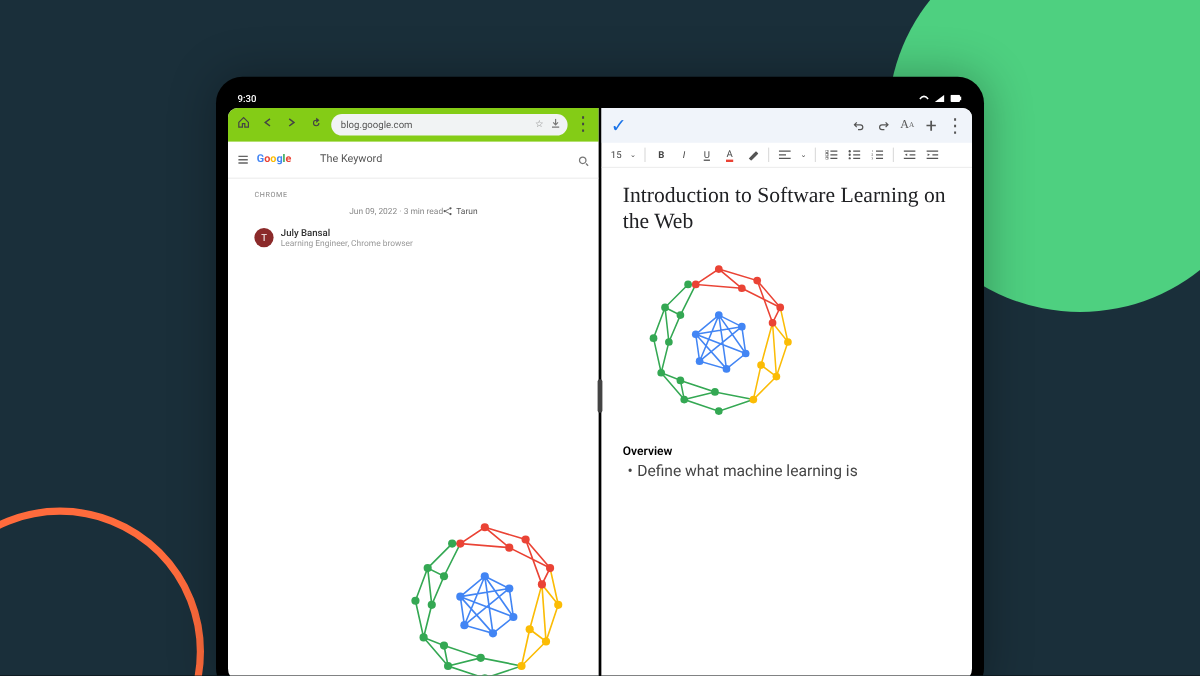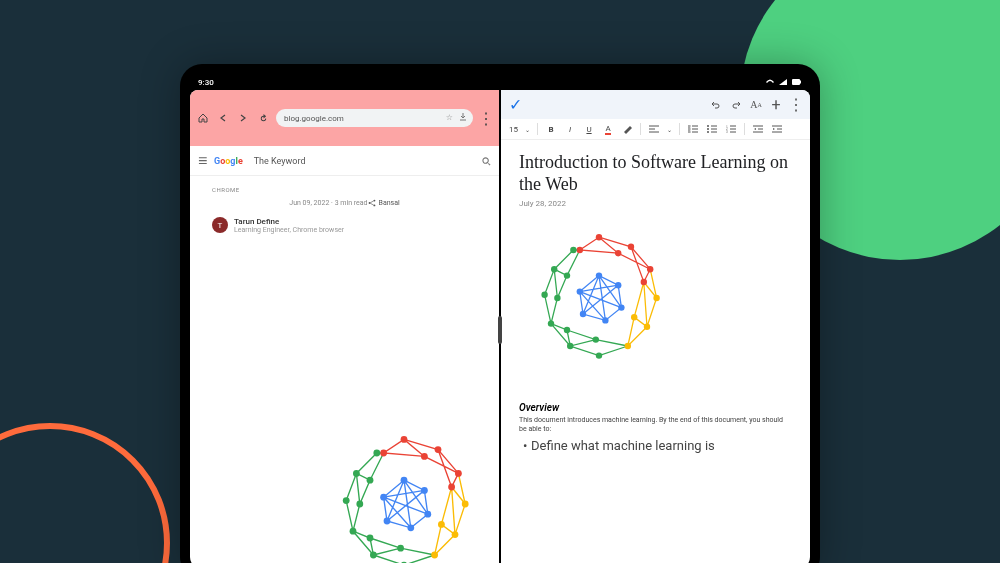--- a/index.html
+++ b/index.html
@@ -79,24 +79,24 @@
     left: -1px; top: 50%;
     width: 4px; height: 28px;
     background: #444;
     border-radius: 2px;
     transform: translateY(-50%);
   }
 
   
   .browser-bar {
     display: flex;
-    align-items: center;
+    align-items: flex-start;
     gap: 6px;
-    padding: 19px 6px;
-    background: #fca5a5;
+    padding: 5px 6px;
+    background: #84cc16;
   }
   .ib {
     width: 14px; height: 14px;
     display: flex; align-items: center; justify-content: center;
     color: #444;
   }
   .url {
     flex: 1;
     background: #f1f3f4;
     border-radius: 10px;
@@ -118,21 +118,21 @@
   .brand-bar {
     display: flex;
     align-items: center;
     padding: 5px 8px;
     gap: 6px;
     border-bottom: 1px solid #eee;
   }
   .hamburger { width: 10px; color: #666; }
   .g-logo { font-size: 9px; font-weight: 700; }
   .g-b { color:#4285F4 } .g-r{color:#EA4335} .g-y{color:#FBBC05} .g-g{color:#34A853}
-  .keyword { font-size: 9px; color: #555; margin-left: 5px; }
+  .keyword { font-size: 9px; color: #555; margin-left: 18px; }
   .search-right { margin-left: auto; color: #777; }
   .article {
     padding: 10px 22px 0 22px;
     overflow: hidden;
     position: relative;
     flex: 1;
   }
   .cat { font-size: 6px; letter-spacing: .5px; color: #888; text-transform: uppercase; margin-bottom: 6px; }
   .headline { font-size: 15px; line-height: 1.25; font-weight: 500; color: #202124; margin-bottom: 10px; font-family: Georgia, serif;}
   .meta-row { display: flex; justify-content: center; align-items: center; font-size: 7px; color: #888; margin-bottom: 10px; }
@@ -171,21 +171,21 @@
   .sep { width: 1px; height: 12px; background: #ddd; }
   .doc-body {
     flex: 1;
     padding: 12px 18px 0 18px;
     overflow: hidden;
     position: relative;
   }
   .doc-title { font-size: 18px; line-height: 1.2; font-weight: 500; color: #202124; font-family: Georgia, serif;}
   .doc-date { font-size: 8px; color: #888; margin-top: 4px; }
   .doc-graph { margin-top: 10px; width: 160px; height: 160px; }
-  .doc-sec { font-size: 10px; font-weight: 600; margin-top: 20px; font-style: italic; }
+  .doc-sec { font-size: 10px; font-weight: 600; margin-top: 2px; }
   .doc-para { font-size: 7px; color: #444; margin-top: 3px; line-height: 1.3; }
   .doc-bullet { font-size: 13px; color: #444; margin-top: 4px; padding-left: 12px; position: relative; }
   .doc-bullet::before { content:"•"; position:absolute; left:4px; }
 
   .gesture-bar {
     position: absolute;
     bottom: 2px;
     left: 50%;
     transform: translateX(-50%);
     width: 140px; height: 3px;
@@ -265,29 +265,29 @@
           <div class="meta-row">
             <span><span>Jun 09, 2022</span> · <span>3 min read</span></span>
             <span class="share">
               <svg width="8" height="8" viewBox="0 0 10 10">
                   <circle cx="8" cy="2" r="1.2" fill="#555"></circle>
                   <circle cx="2" cy="5" r="1.2" fill="#555"></circle>
                   <circle cx="8" cy="8" r="1.2" fill="#555"></circle>
                   <line x1="3" y1="4.5" x2="7" y2="2.5" stroke="#555" stroke-width=".8"></line>
                   <line x1="3" y1="5.5" x2="7" y2="7.5" stroke="#555" stroke-width=".8"></line>
                 </svg>
-              <span>Bansal</span>
+              <span>Tarun</span>
             </span>
           </div>
           <div class="author-row">
             <div class="avatar">
                 <span>T</span>
               </div>
             <div>
-              <div class="author-name">Tarun Define</div>
+              <div class="author-name">July Bansal</div>
               <div class="author-role">Learning Engineer, Chrome browser</div>
             </div>
           </div>
           <svg class="chrome-graph" viewBox="0 0 100 100">
             <g stroke-width="0.8" fill="none">
               <path d="M50 12 L70 18 L82 32 L62 22 L50 12 L38 20 L62 22 M70 18 L78 40 L82 32" stroke="#EA4335"></path>
               <path d="M82 32 L86 50 L80 68 L78 40 L86 50 M80 68 L68 80 L72 62 L80 68 L78 40 L72 62" stroke="#FBBC05"></path>
               <path d="M68 80 L50 86 L32 80 L48 76 L68 80 M32 80 L20 66 L30 70 L32 80 L48 76 L30 70" stroke="#34A853"></path>
               <path d="M20 66 L16 48 L22 32 L24 50 L20 66 M22 32 L34 20 L38 20 L30 36 L22 32 L24 50 L30 36" stroke="#34A853"></path>
               <g stroke="#4285F4">
@@ -422,21 +422,20 @@
               <svg width="10" height="8" viewBox="0 0 10 8">
                 <line x1="0" y1="1" x2="10" y2="1" stroke="#555"></line>
                 <path d="M1 3 L3 4 L1 5" fill="#555"></path>
                 <line x1="5" y1="4" x2="10" y2="4" stroke="#555"></line>
                 <line x1="0" y1="7" x2="10" y2="7" stroke="#555"></line>
               </svg>
             </span>
         </div>
         <div class="doc-body">
           <div class="doc-title">Introduction to Software Learning on the Web</div>
-          <div class="doc-date">July 28, 2022</div>
           <svg class="doc-graph" viewBox="0 0 100 100">
             <g stroke-width="0.8" fill="none">
               <path d="M50 12 L70 18 L82 32 L62 22 L50 12 L38 20 L62 22 M70 18 L78 40 L82 32" stroke="#EA4335"></path>
               <path d="M82 32 L86 50 L80 68 L78 40 L86 50 M80 68 L68 80 L72 62 L80 68 L78 40 L72 62" stroke="#FBBC05"></path>
               <path d="M68 80 L50 86 L32 80 L48 76 L68 80 M32 80 L20 66 L30 70 L32 80 L48 76 L30 70" stroke="#34A853"></path>
               <path d="M20 66 L16 48 L22 32 L24 50 L20 66 M22 32 L34 20 L38 20 L30 36 L22 32 L24 50 L30 36" stroke="#34A853"></path>
               <g stroke="#4285F4">
                 <path d="M50 36 L62 42 L64 56 L54 64 L40 60 L38 46 Z"></path>
                 <path d="M50 36 L64 56 M50 36 L54 64 M50 36 L40 60 M62 42 L40 60 M62 42 L38 46 M64 56 L38 46 M54 64 L38 46"></path>
               </g>
@@ -464,21 +463,20 @@
                 <circle cx="30" cy="36" r="2" fill="#34A853"></circle>
               <circle cx="50" cy="36" r="2" fill="#4285F4"></circle>
                 <circle cx="62" cy="42" r="2" fill="#4285F4"></circle>
                 <circle cx="64" cy="56" r="2" fill="#4285F4"></circle>
                 <circle cx="54" cy="64" r="2" fill="#4285F4"></circle>
                 <circle cx="40" cy="60" r="2" fill="#4285F4"></circle>
                 <circle cx="38" cy="46" r="2" fill="#4285F4"></circle>
             </g>
           </svg>
           <div class="doc-sec">Overview</div>
-          <div class="doc-para">This document introduces machine learning. By the end of this document, you should be able to:</div>
           <div class="doc-bullet">Define what machine learning is</div>
         </div>
       </div>
 
       <div class="gesture-bar"></div>
     </div>
   </div>
 </div>
 
 </body></html>

